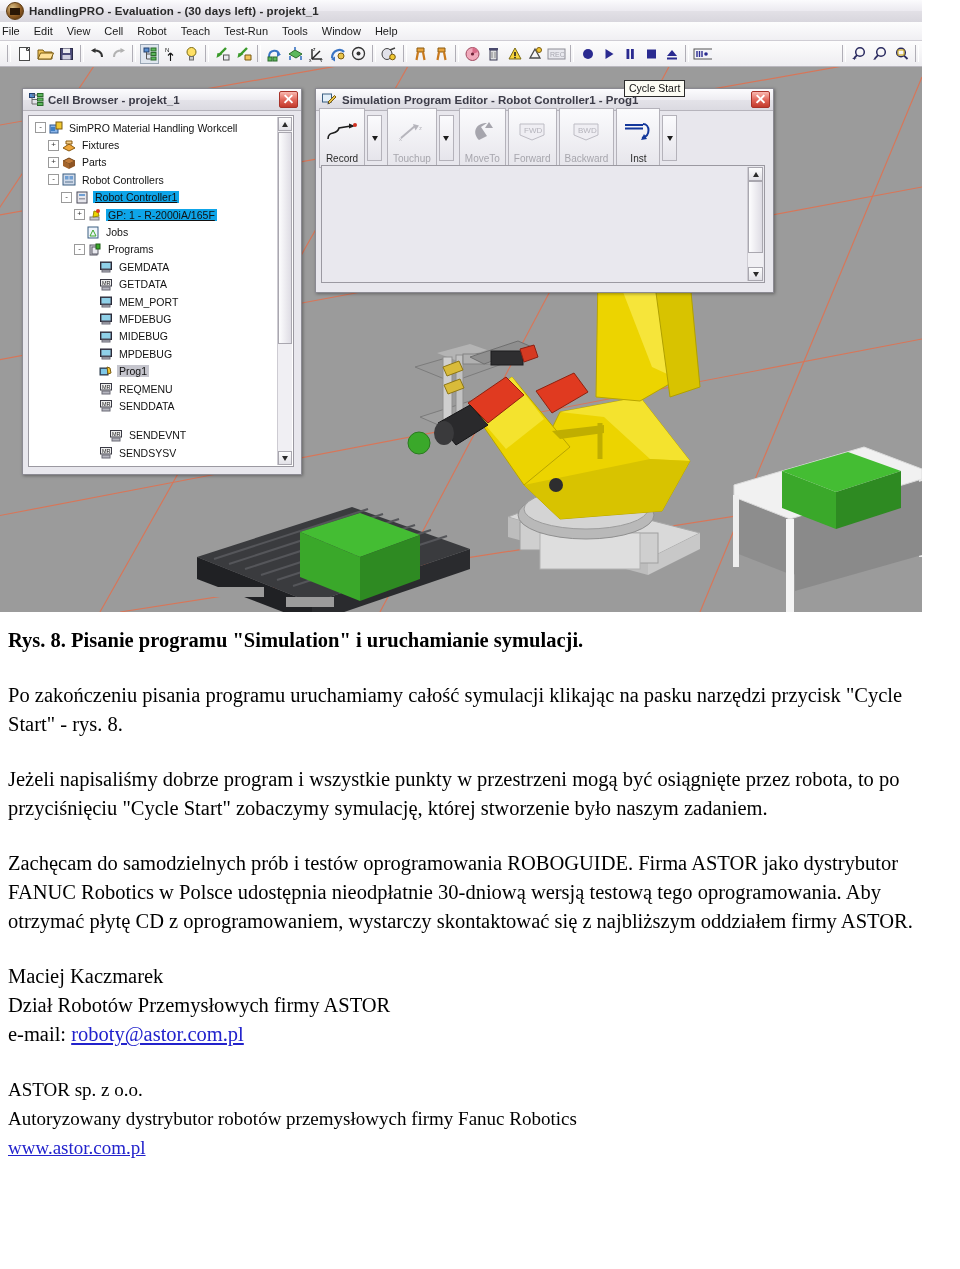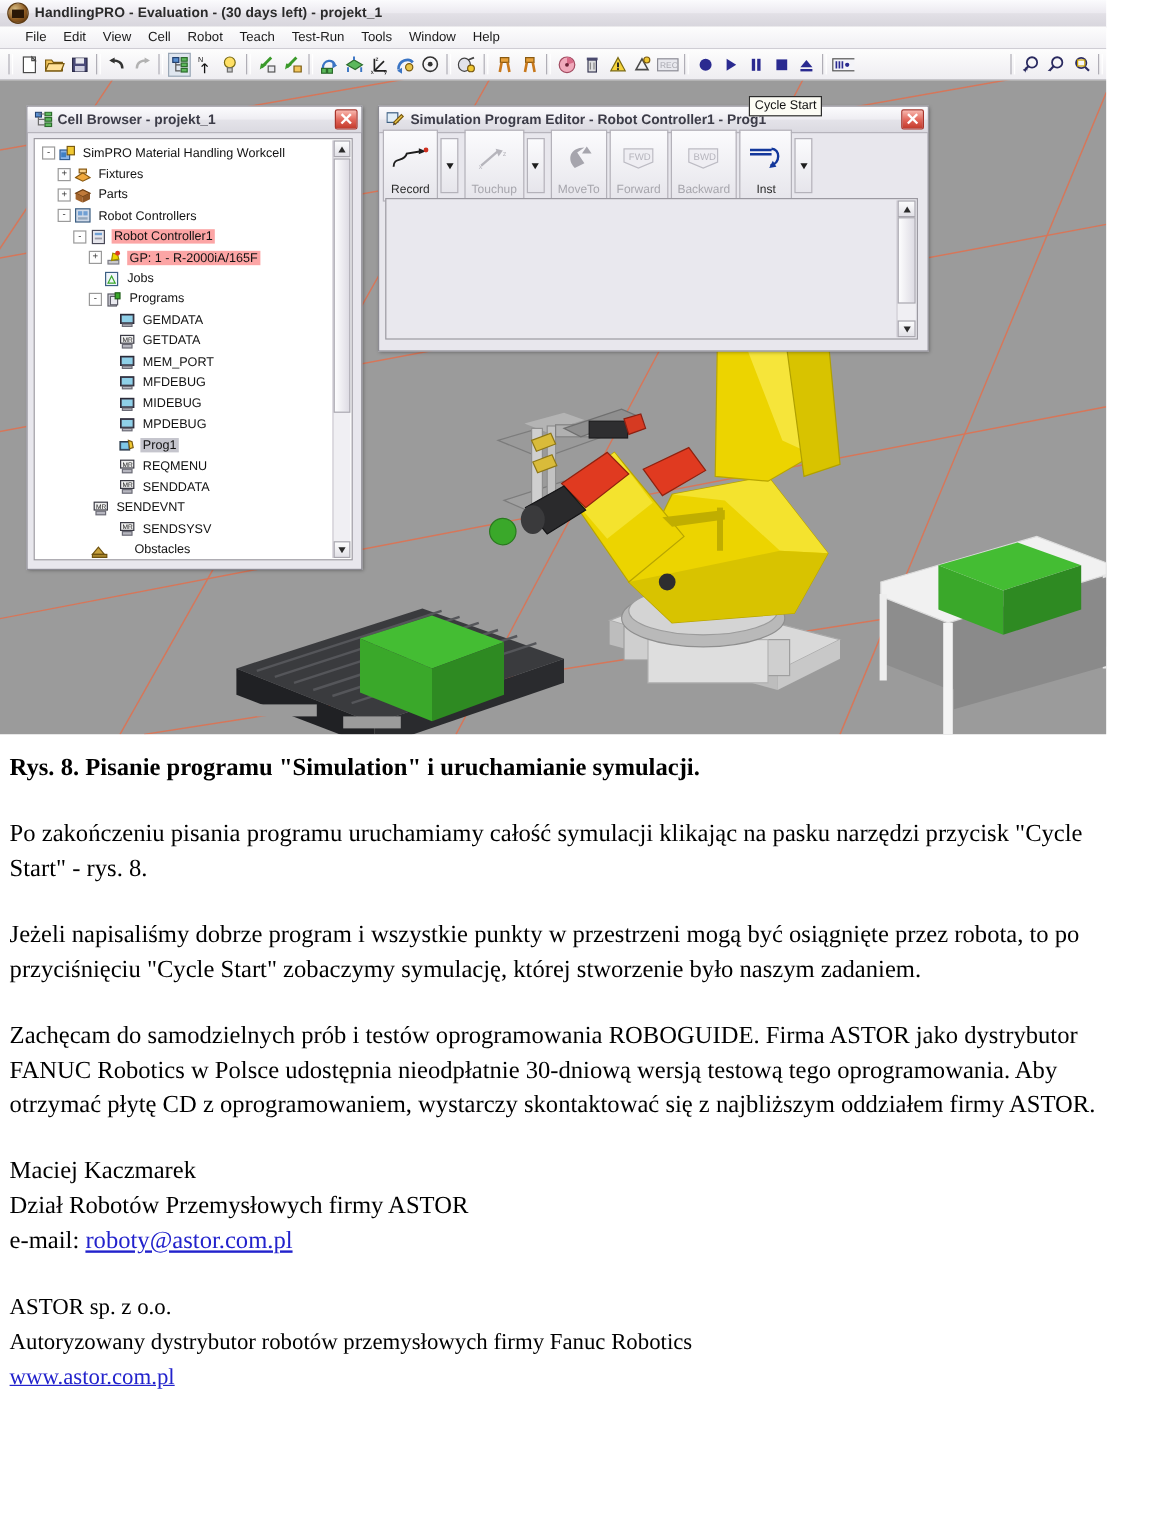--- a/index.html
+++ b/index.html
@@ -16,21 +16,21 @@
   .tb-icon{width:16px;height:16px;margin:0 5px 0 6px;border-radius:50%;
     background:radial-gradient(circle at 35% 30%,#d8bd84 0%,#8d5a22 55%,#4e2c0b 100%);
     border:1px solid #5c3a12;position:relative;flex:none;}
   .tb-icon:after{content:"";position:absolute;left:3px;top:5px;width:10px;height:7px;
     background:#2a1706;}
   .tb-title{font-size:11.5px;font-weight:bold;color:#2a2a2a;letter-spacing:.1px;white-space:nowrap;}
 
   
   .menubar{position:absolute;left:0;top:22px;width:922px;height:19px;
     background:linear-gradient(to bottom,#fdfdfd,#f0eff3);
-    border-bottom:1px solid #cfcdd4;display:flex;align-items:center;padding-left:21px;box-sizing:border-box;}
+    border-bottom:1px solid #cfcdd4;display:flex;align-items:center;padding-left:2px;box-sizing:border-box;}
   .menubar span{font-size:11px;color:#1a1a1a;margin-right:14px;white-space:nowrap;}
 
   
   .toolbar{position:absolute;left:0;top:41px;width:922px;height:26px;
     background:linear-gradient(to bottom,#fdfdfd,#eeedf1);
     border-bottom:1px solid #b9b7be;display:flex;align-items:center;padding-left:4px;box-sizing:border-box;}
   .tbtn{width:19px;height:20px;margin:0 1px;display:flex;align-items:center;justify-content:center;flex:none;}
   .tbtn.sunken{background:#dfe6ef;border:1px solid #9aa7b6;box-sizing:border-box;}
   .tsep{width:2px;height:17px;border-left:1px solid #b0aeb6;border-right:1px solid #fff;margin:0 3px;flex:none;}
 
@@ -58,21 +58,21 @@
   #cb-body{position:absolute;left:5px;top:26px;width:266px;height:352px;background:#fff;
            border:1px solid #9b99a1;box-sizing:border-box;overflow:hidden;}
   .tree{position:absolute;left:0;top:3px;width:248px;font-size:10.5px;color:#111;}
   .node{height:17.4px;display:flex;align-items:center;white-space:nowrap;}
   .exp{width:9px;height:9px;border:1px solid #9a9a9a;background:#fff;
        font-size:8px;line-height:7px;text-align:center;color:#333;flex:none;margin-right:3px;
        font-family:"Liberation Sans",sans-serif;}
   .noexp{width:9px;flex:none;margin-right:3px;}
   .nicon{width:14px;height:13px;margin-right:4px;flex:none;}
   .lbl{padding:0 2px;}
-  .sel{background:#fca5a5;}
+  .sel{background:#0ea5e9;text-decoration:underline;}
   .selgray{background:#c5c5cd;}
   .vscroll{position:absolute;right:1px;top:1px;width:14px;bottom:1px;background:#f0eff3;border-left:1px solid #cdcbd2;}
   .vs-btn{width:14px;height:14px;background:linear-gradient(to bottom,#fcfcfd,#e2e1e7);
           border:1px solid #a9a7af;box-sizing:border-box;display:flex;align-items:center;justify-content:center;}
   .vs-thumb{position:absolute;left:0;width:14px;background:linear-gradient(to right,#fdfdfe,#dedce4);
             border:1px solid #a9a7af;box-sizing:border-box;}
   .arrow{width:0;height:0;border-left:3.5px solid transparent;border-right:3.5px solid transparent;}
   .arrow.up{border-bottom:5px solid #2b2b2b;}
   .arrow.dn{border-top:5px solid #2b2b2b;}
 
@@ -630,21 +630,21 @@
           </div>
           <div class="node" style="padding-left: 58px;">
             <span class="noexp"></span>
             <svg class="nicon" viewBox="0 0 14 13">
               <rect x="1.5" y="1.5" width="11" height="6.5" fill="#efefef" stroke="#3a3a44"></rect>
               <text x="3" y="7" font-size="5.5" font-family="Liberation Sans" fill="#1a1a1a">MR</text>
               <rect x="3" y="9" width="8" height="3" fill="#b6b6bf" stroke="#6b6b76"></rect>
             </svg>
             <span class="lbl">SENDDATA</span>
           </div>
-          <div class="node" style="padding-left: 36px;">
+          <div class="node" style="padding-left: 68px; margin-top: 12px;">
             <span class="noexp"></span>
             <svg class="nicon" viewBox="0 0 14 13">
               <rect x="1.5" y="1.5" width="11" height="6.5" fill="#efefef" stroke="#3a3a44"></rect>
               <text x="3" y="7" font-size="5.5" font-family="Liberation Sans" fill="#1a1a1a">MR</text>
               <rect x="3" y="9" width="8" height="3" fill="#b6b6bf" stroke="#6b6b76"></rect>
             </svg>
             <span class="lbl">SENDEVNT</span>
           </div>
           <div class="node" style="padding-left: 58px;">
             <span class="noexp"></span>

